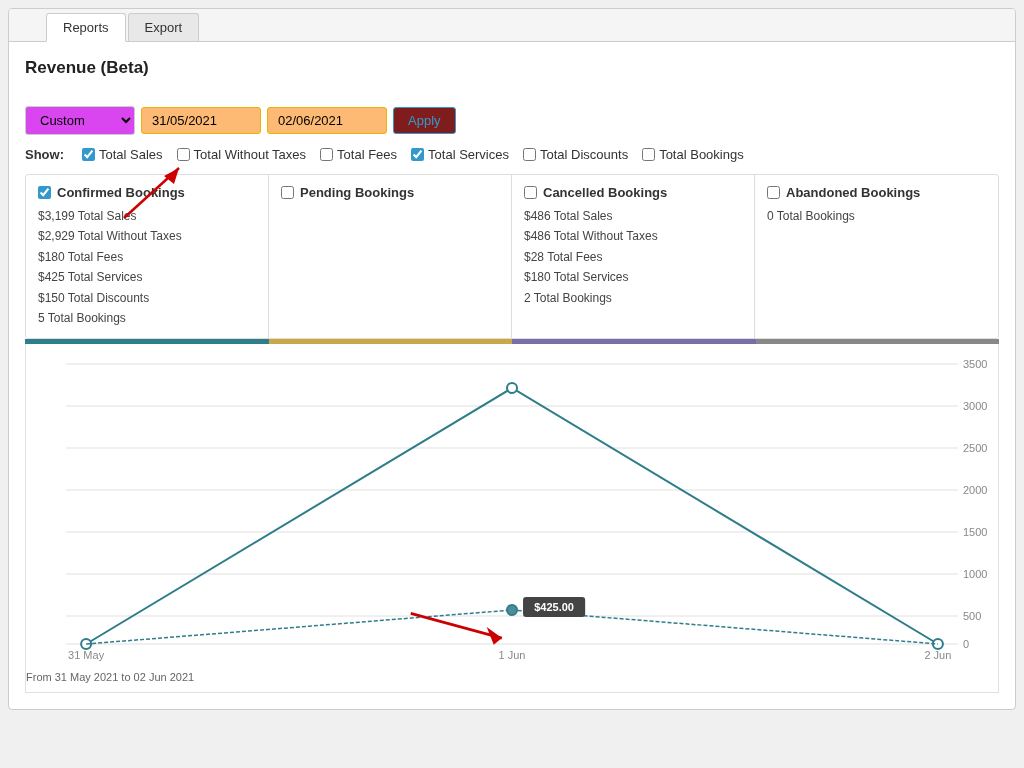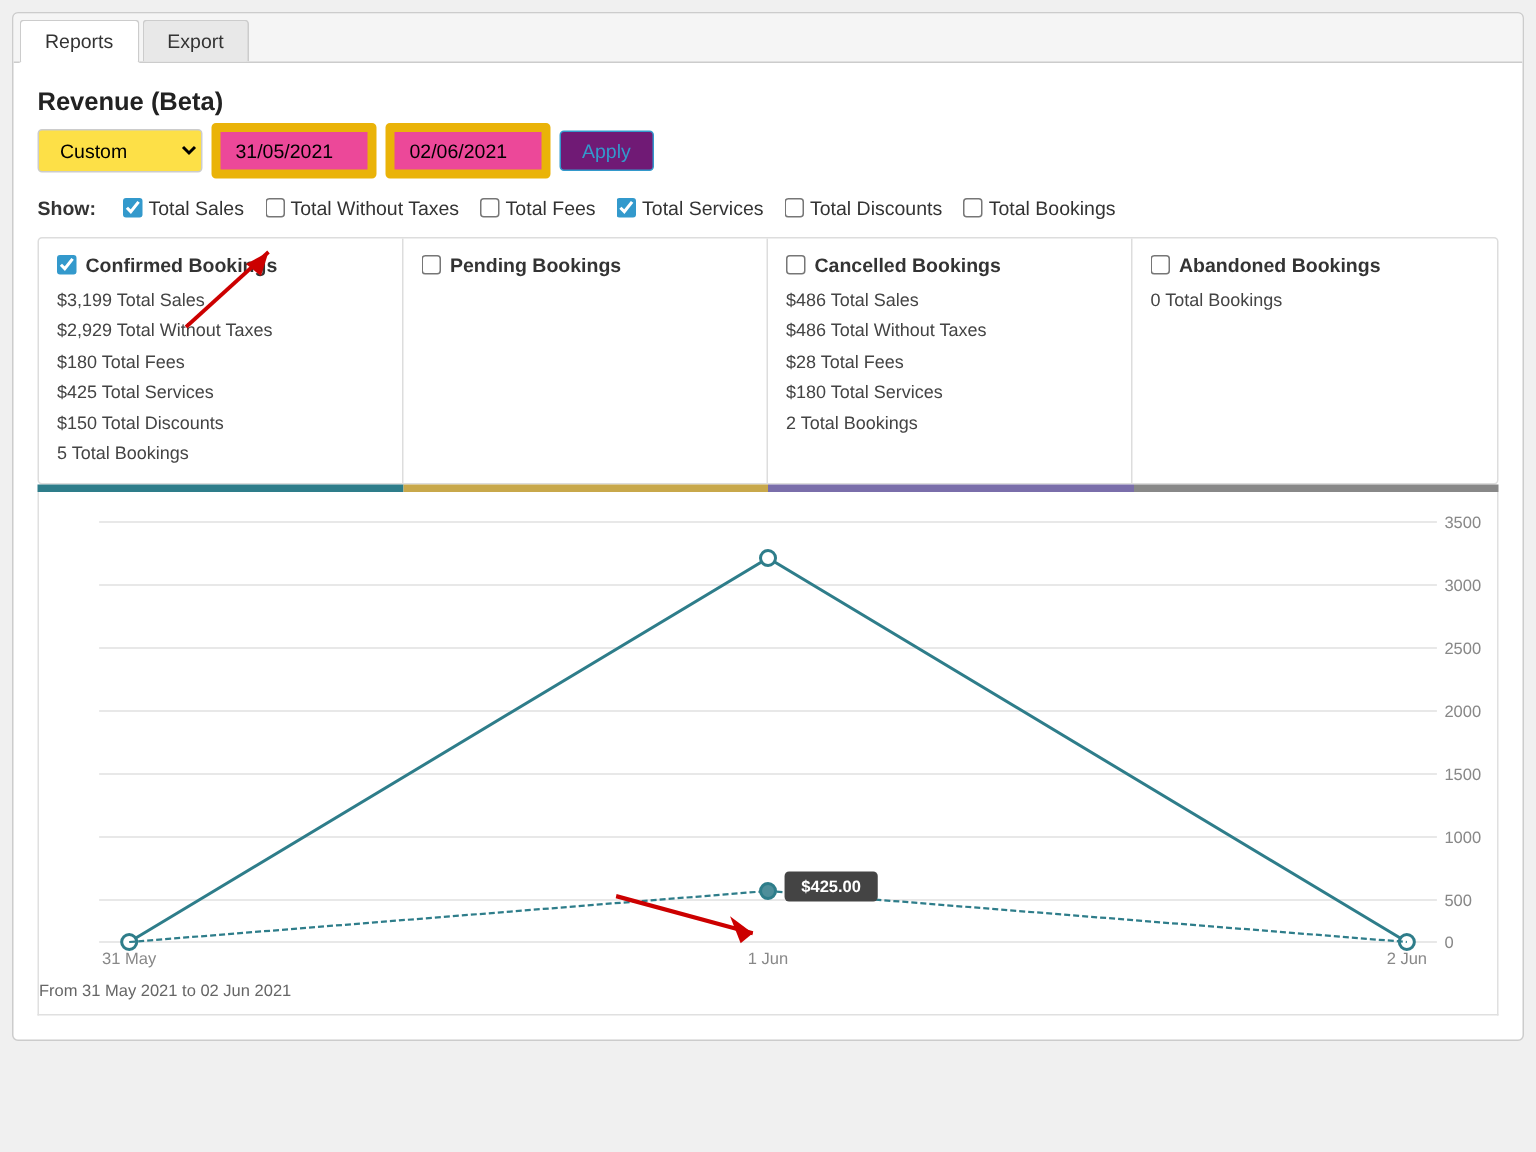--- a/index.html
+++ b/index.html
@@ -3,33 +3,33 @@
   <meta charset="utf-8">
   <style>
     * { box-sizing: border-box; margin: 0; padding: 0; }
     body { font-family: -apple-system, BlinkMacSystemFont, 'Segoe UI', sans-serif; font-size: 13px; background: #f0f0f0; color: #333; }
 
     .app-container { background: #fff; border: 1px solid #ccc; margin: 8px; border-radius: 4px; overflow: hidden; }
 
     
     .tabs-bar { display: flex; background: #f5f5f5; border-bottom: 1px solid #ccc; padding: 0 4px; padding-top: 4px; }
     .tab { padding: 6px 16px; border: 1px solid #ccc; border-bottom: none; background: #fff; cursor: pointer; border-radius: 3px 3px 0 0; font-size: 13px; margin-right: 2px; }
-    .tab.active { background: #fff; border-bottom: 1px solid #fff; margin-bottom: -1px; z-index: 1; }
+    .tab.active { background: #fff; border-bottom: 1px solid #fff; margin-bottom: -1px; z-index: 1; margin-left: 33px; }
     .tab.inactive { background: #e8e8e8; }
 
     
     .content-area { padding: 16px; }
 
-    .page-title { font-size: 17px; font-weight: 600; margin-bottom: 4px; color: #222; }
+    .page-title { font-size: 17px; font-weight: 600; margin-bottom: 28px; color: #222; }
 
     
     .filter-bar { display: flex; align-items: center; gap: 6px; margin-bottom: 12px; }
-    .filter-select { padding: 5px 10px; border: 1px solid #ccc; border-radius: 3px; font-size: 13px; background: #fde047; min-width: 110px; cursor: pointer; }
-    .filter-date { padding: 5px 10px; border: 6px solid #eab308; border-radius: 3px; font-size: 13px; background: #ec4899; width: 110px; }
-    .apply-btn { padding: 5px 14px; background: #701a75; border: 1px solid #3399cc; color: #3399cc; border-radius: 3px; font-size: 13px; cursor: pointer; }
+    .filter-select { padding: 5px 10px; border: 1px solid #ccc; border-radius: 3px; font-size: 13px; background: #d946ef; min-width: 110px; cursor: pointer; }
+    .filter-date { padding: 5px 10px; border: 1px solid #eab308; border-radius: 3px; font-size: 13px; background: #fdba74; width: 120px; }
+    .apply-btn { padding: 5px 14px; background: #7f1d1d; border: 1px solid #3399cc; color: #3399cc; border-radius: 3px; font-size: 13px; cursor: pointer; }
 
     
     .show-bar { display: flex; align-items: center; gap: 14px; margin-bottom: 12px; flex-wrap: wrap; }
     .show-label { font-weight: 700; margin-right: 4px; }
     .checkbox-item { display: flex; align-items: center; gap: 4px; font-size: 13px; cursor: pointer; }
     .checkbox-item input { accent-color: #3399cc; }
 
     
     .booking-cards { display: grid; grid-template-columns: repeat(4, 1fr); gap: 0; border: 1px solid #ddd; border-radius: 3px; margin-bottom: 0; }
     .booking-card { padding: 10px 12px; border-right: 1px solid #ddd; position: relative; }

